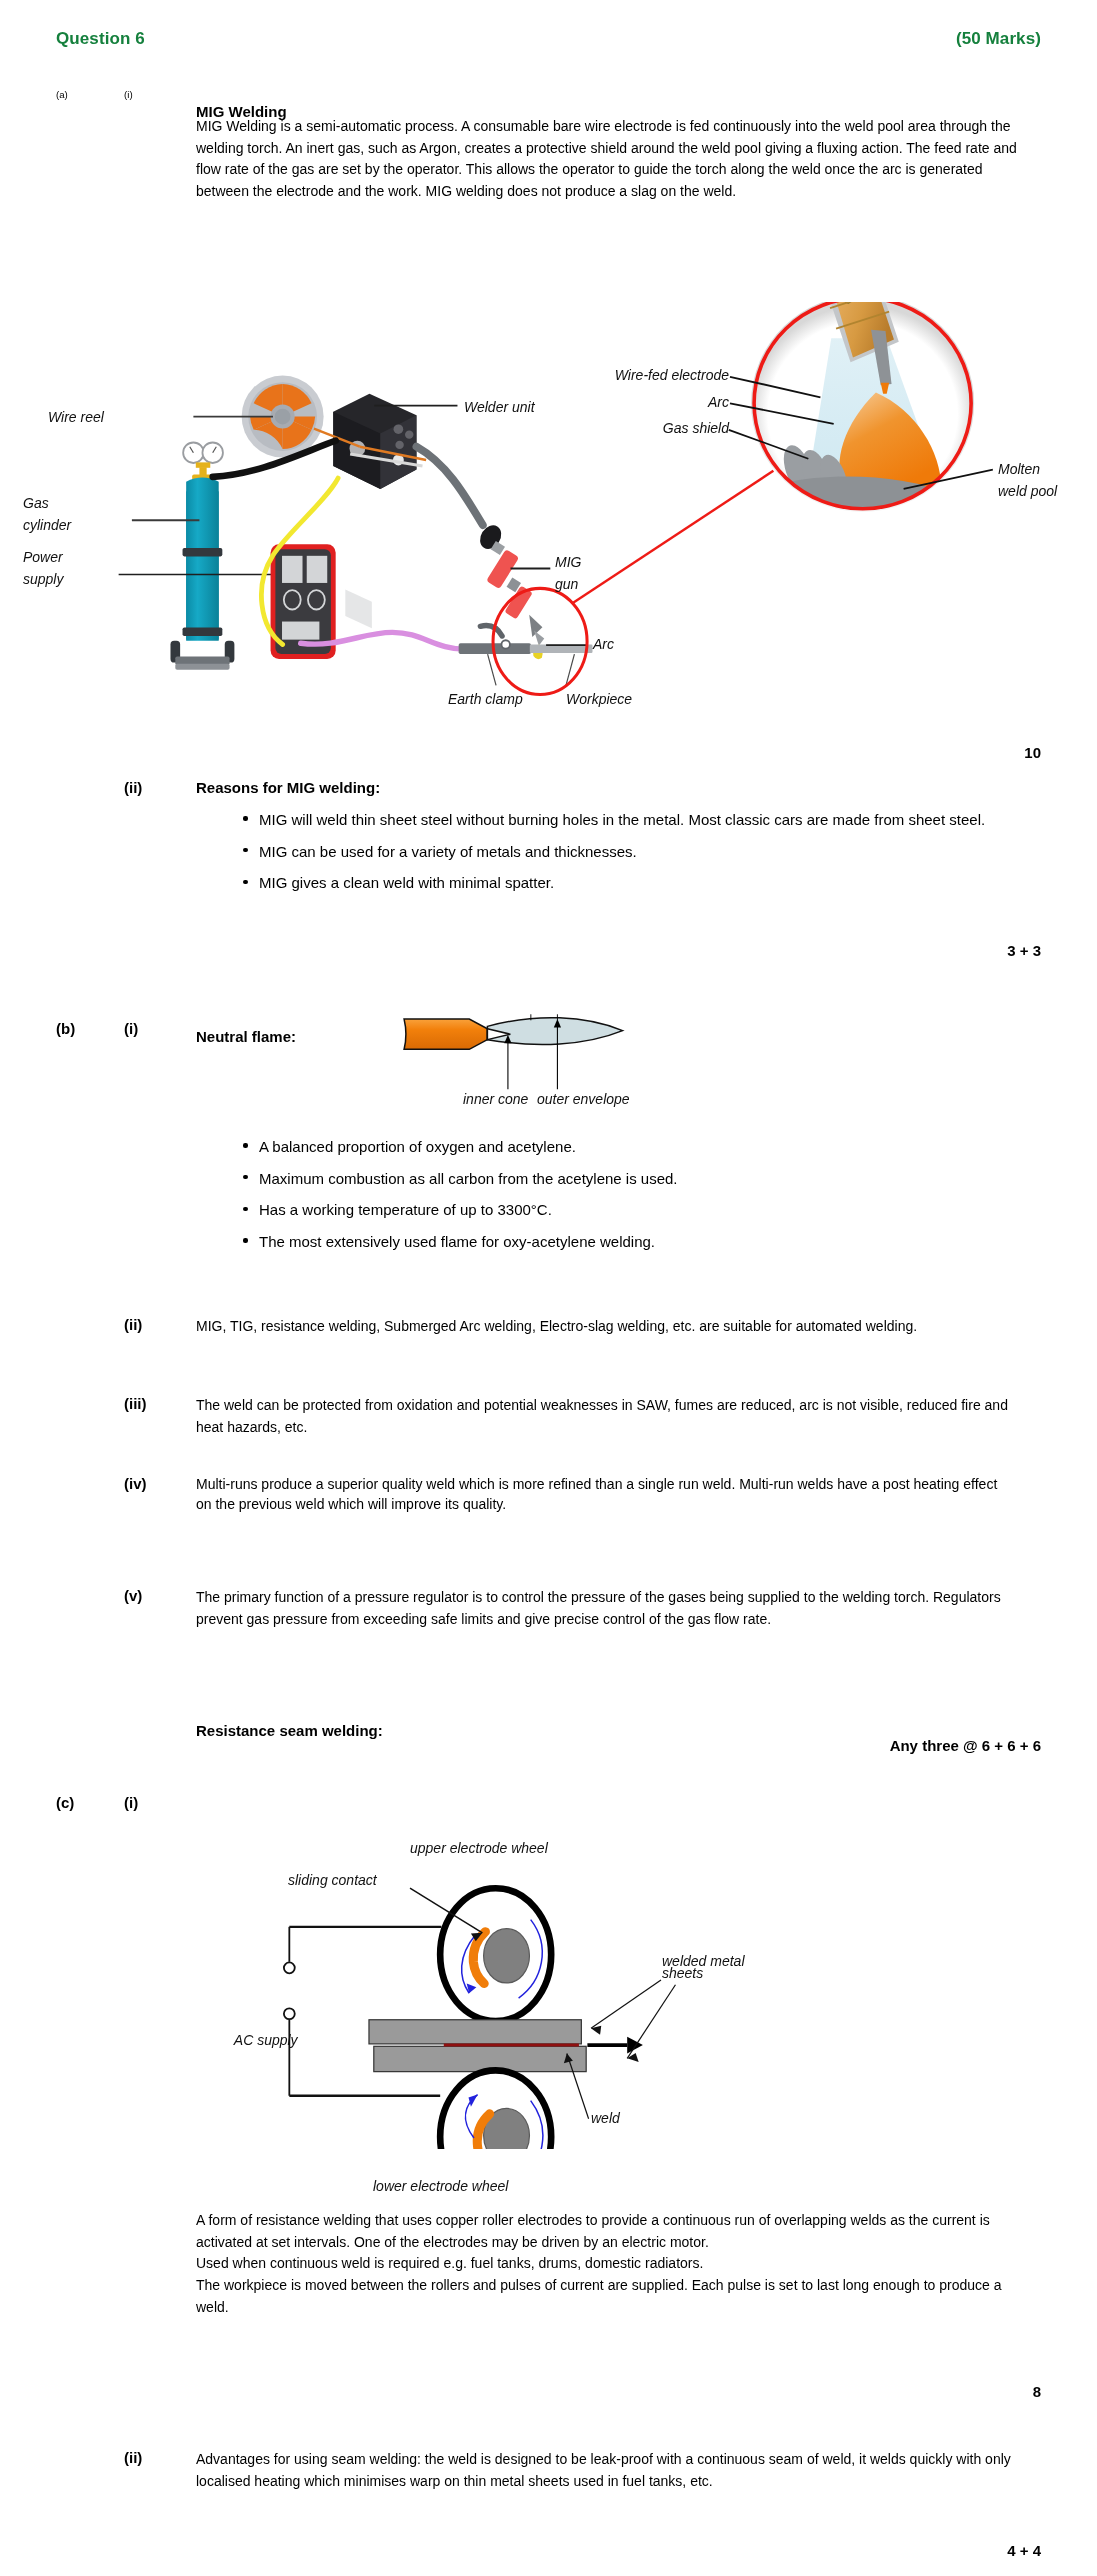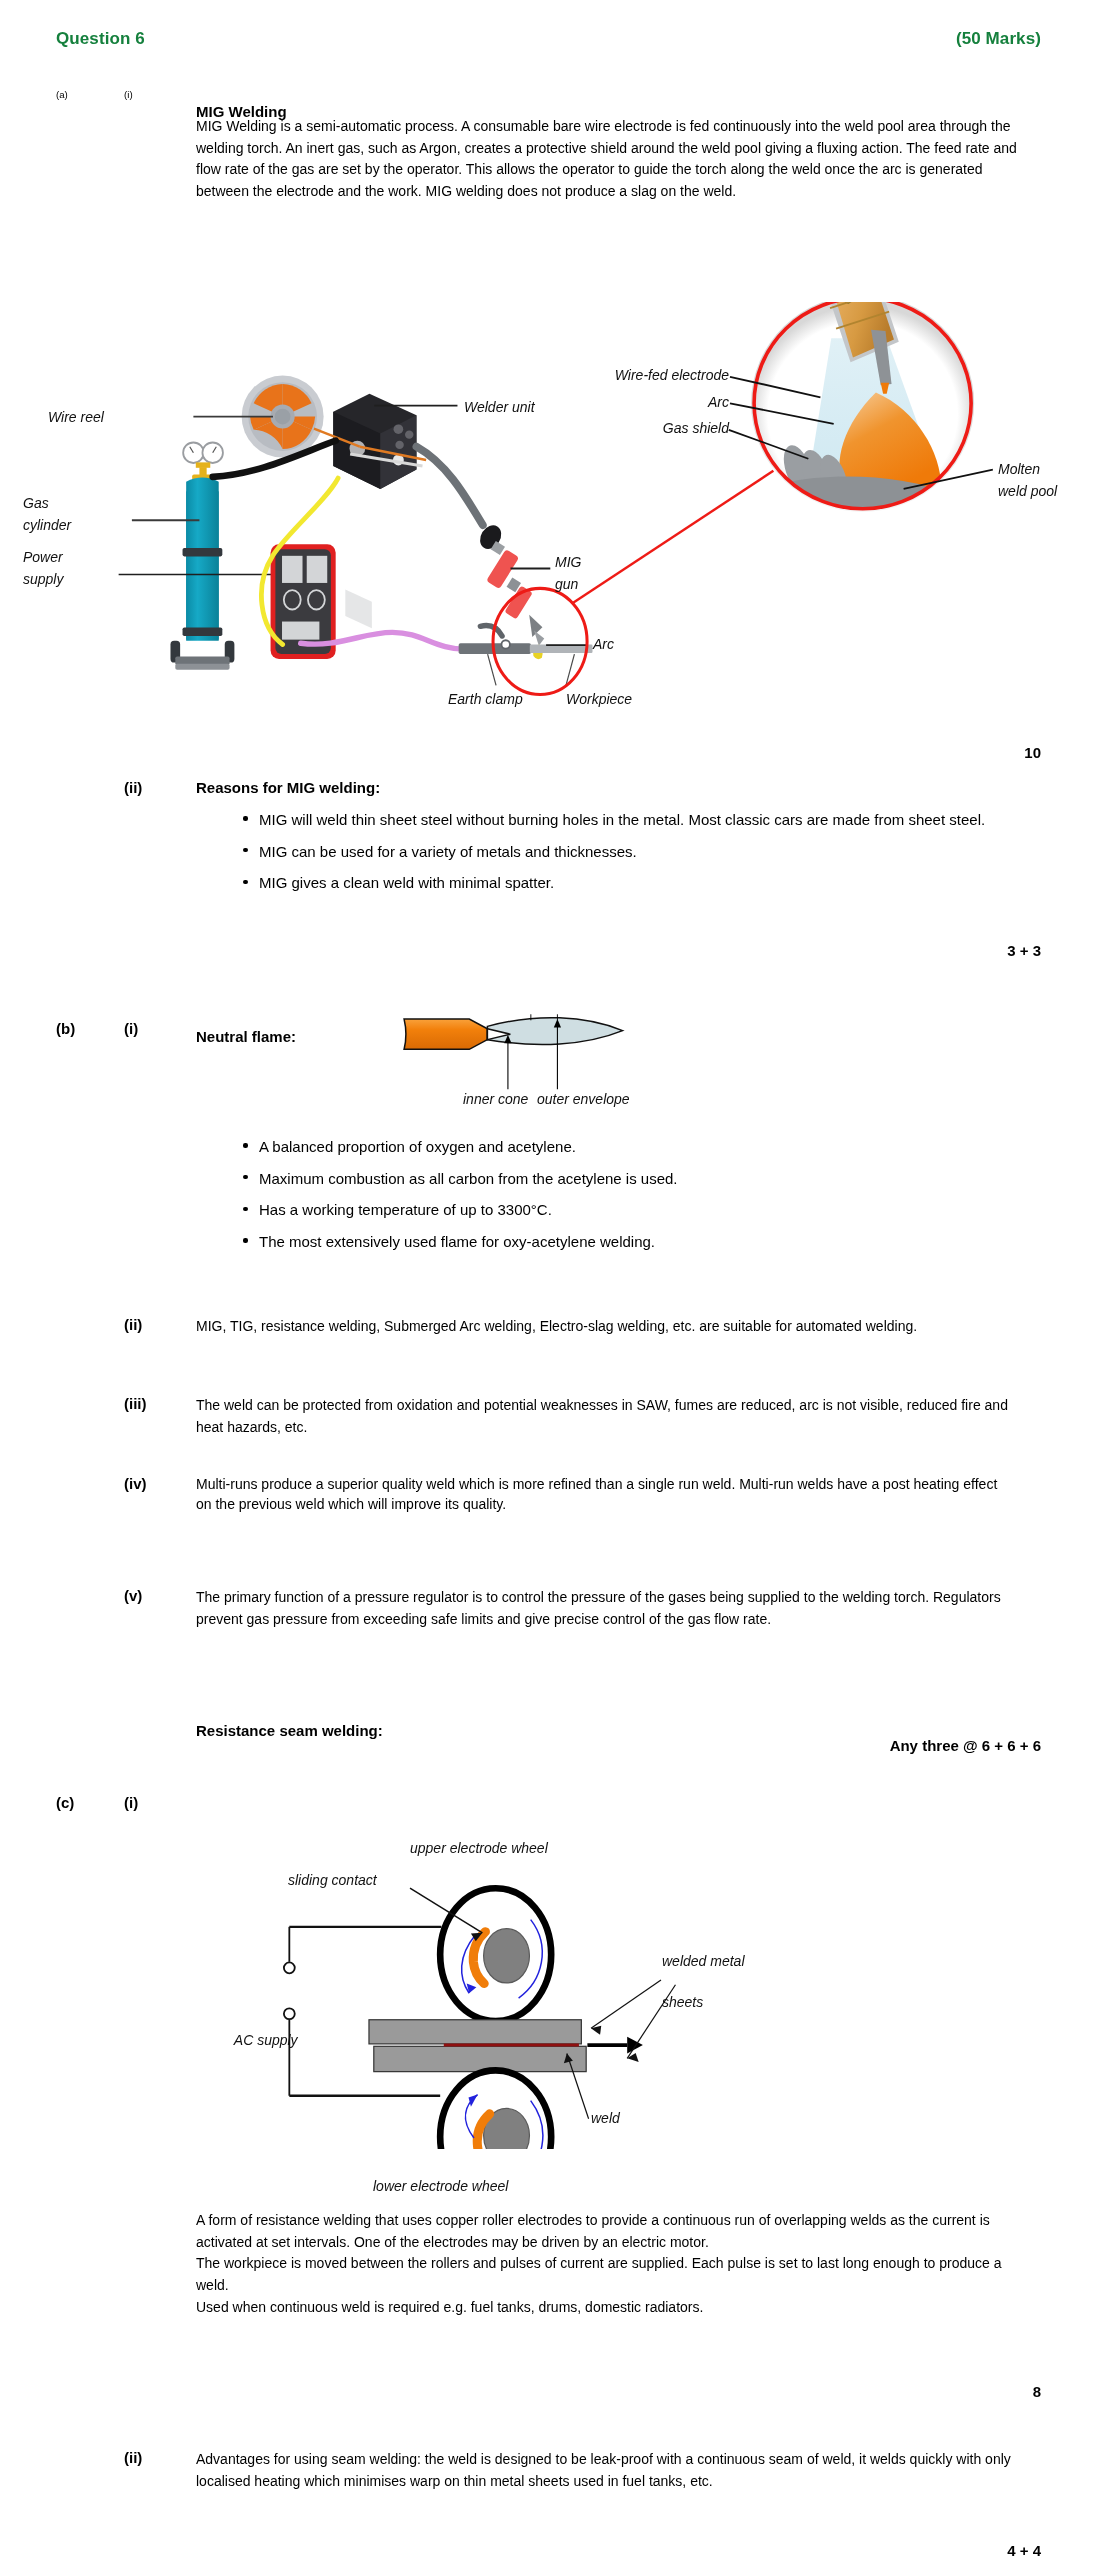--- a/index.html
+++ b/index.html
@@ -429,30 +429,30 @@
         <path d="M432 462 q-24 22 -20 54 q2 20 16 32" stroke="#f07d0a" stroke-width="15" fill="none" stroke-linecap="round"></path>
         <path d="M500 440 C 536 488 520 546 482 572" stroke="#2222dd" stroke-width="2.5" fill="none"></path>
         <path d="M406 502 C 382 470 392 446 412 430" stroke="#2222dd" stroke-width="2.5" fill="none"></path>
         <path d="M412 430 l-15 5 l4 15 Z" fill="#2222dd"></path>
       </g>
     </svg>
 
     <div class="dlab" style="left:59px;  top:37px;">sliding contact</div>
     <div class="dlab" style="left:181px; top:4.8px;">upper electrode wheel</div>
     <div class="dlab" style="left:433px; top:118px;">welded metal</div>
-    <div class="dlab" style="left:433px; top:159px;">sheets</div>
+    <div class="dlab" style="left:433px; top:130px;">sheets</div>
     <div class="dlab" style="left:4.8px;   top:197px;">AC supply</div>
     <div class="dlab" style="left:362px; top:275px;">weld</div>
     <div class="dlab" style="left:144px; top:343px;">lower electrode wheel</div>
   </div>
 
   <div class="blk" style="top:2210px; left:196px; width:815px;">
     <div class="body-t">A form of resistance welding that uses copper roller electrodes to provide a continuous run of overlapping welds as the current is activated at set intervals. One of the electrodes may be driven by an electric motor.</div>
+    <div class="body-t">Used when continuous weld is required e.g. fuel tanks, drums, domestic radiators.</div>
     <div class="body-t">The workpiece is moved between the rollers and pulses of current are supplied. Each pulse is set to last long enough to produce a weld.</div>
-    <div class="body-t">Used when continuous weld is required e.g. fuel tanks, drums, domestic radiators.</div>
   </div>
 
   <div class="marks" style="top:2383px;">8</div>
 
   <div class="blk lbl-r" style="top:2449px; left:124px;">(ii)</div>
   <div class="blk body-t" style="top:2449px; left:196px; width:815px;">Advantages for using seam welding: the weld is designed to be leak-proof with a continuous seam of weld, it welds quickly with only localised heating which minimises warp on thin metal sheets used in fuel tanks, etc.</div>
 
   <div class="marks" style="top:2542px;">4 + 4</div>
 
 </div>

